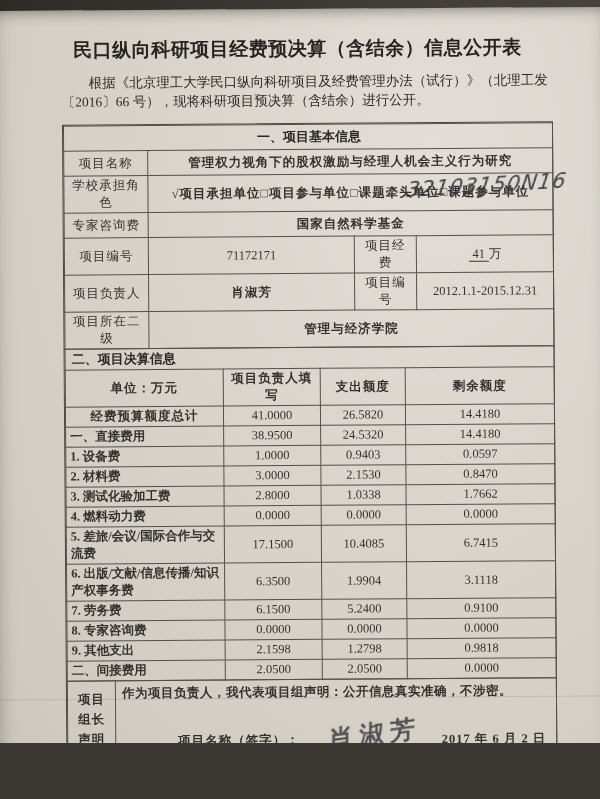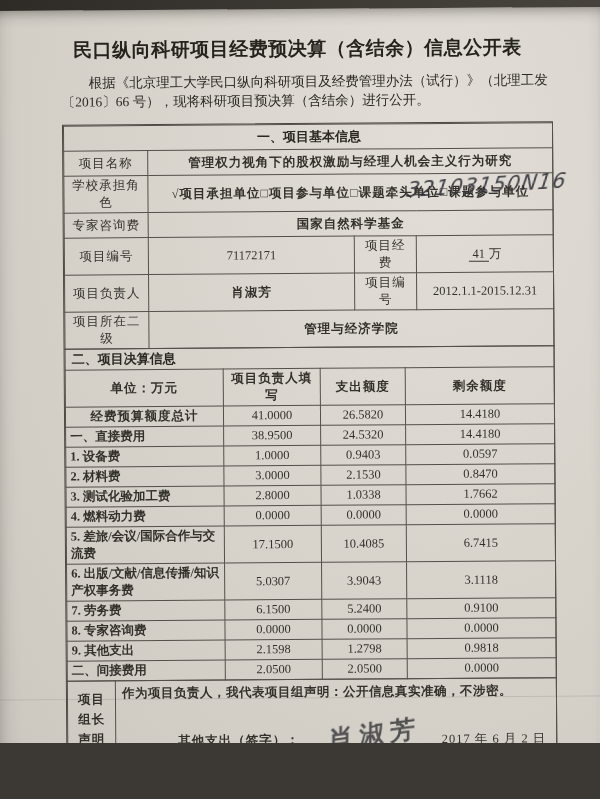--- a/index.html
+++ b/index.html
@@ -40,21 +40,21 @@
   .t3 .side{width:48px;text-align:center;font-weight:bold;}
   .t3 .side span{display:block;line-height:20px;letter-spacing:1px;}
   .decl-cell{height:76px;vertical-align:top;padding:0;}
   .decl-inner{display:flex;flex-direction:column;justify-content:space-between;height:76px;}
   .statement{padding:4px 6px 0 6px;font-weight:600;letter-spacing:.5px;font-size:12.5px;}
   .signrow{display:flex;align-items:flex-end;padding:0 10px 7px 62px;}
   .signlabel{font-weight:bold;letter-spacing:1px;white-space:nowrap;}
   .signature{display:inline-block;margin:0 0 -2px 28px;font-size:25px;font-weight:600;
              color:#3b3a3d;transform:rotate(-7deg) skewX(-8deg);opacity:.85;
              letter-spacing:6px;white-space:nowrap;filter:blur(.2px);}
-  .signdate{margin-left:auto;font-weight:400;white-space:nowrap;letter-spacing:1px;}
+  .signdate{margin-left:auto;font-weight:700;white-space:nowrap;letter-spacing:1px;}
   .note{margin:9px 0 0 62px;font-size:12.5px;font-weight:600;letter-spacing:.5px;color:#2e2b27;}
   .hwcode{position:absolute;left:408px;top:166px;font-family:"DejaVu Sans",sans-serif;
           font-style:italic;font-size:21px;font-weight:500;color:#32323a;
           transform:rotate(-3deg) skewX(-12deg);letter-spacing:1px;opacity:.9;
           filter:blur(.2px);white-space:nowrap;}
 </style>
 </head>
 <body>
 
 <div class="photo">
@@ -166,22 +166,22 @@
             <td class="num">0.0000</td>
           </tr>
           <tr>
             <td class="rlbl">5. 差旅/会议/国际合作与交流费</td>
             <td class="num">17.1500</td>
             <td class="num">10.4085</td>
             <td class="num">6.7415</td>
           </tr>
           <tr>
             <td class="rlbl">6. 出版/文献/信息传播/知识产权事务费</td>
-            <td class="num">5.0307</td>
-            <td class="num">3.9043</td>
+            <td class="num">6.3500</td>
+            <td class="num">1.9904</td>
             <td class="num">3.1118</td>
           </tr>
           <tr>
             <td class="rlbl">7. 劳务费</td>
             <td class="num">6.1500</td>
             <td class="num">5.2400</td>
             <td class="num">0.9100</td>
           </tr>
           <tr>
             <td class="rlbl">8. 专家咨询费</td>
@@ -213,21 +213,21 @@
               <tr>
             <td class="side">
               <span>项目</span>
               <span>组长</span>
               <span>声明</span>
             </td>
             <td class="decl-cell">
               <div class="decl-inner">
                 <div class="statement">作为项目负责人，我代表项目组声明：公开信息真实准确，不涉密。</div>
                 <div class="signrow">
-                  <span class="signlabel">其他支出（签字）：</span>
+                  <span class="signlabel">项目名称（签字）：</span>
                   <span class="signature">肖淑芳</span>
                   <span class="signdate">2017 年 6 月 2 日</span>
                 </div>
               </div>
             </td>
           </tr>
         </tbody>
           </table>
       </div>
 

